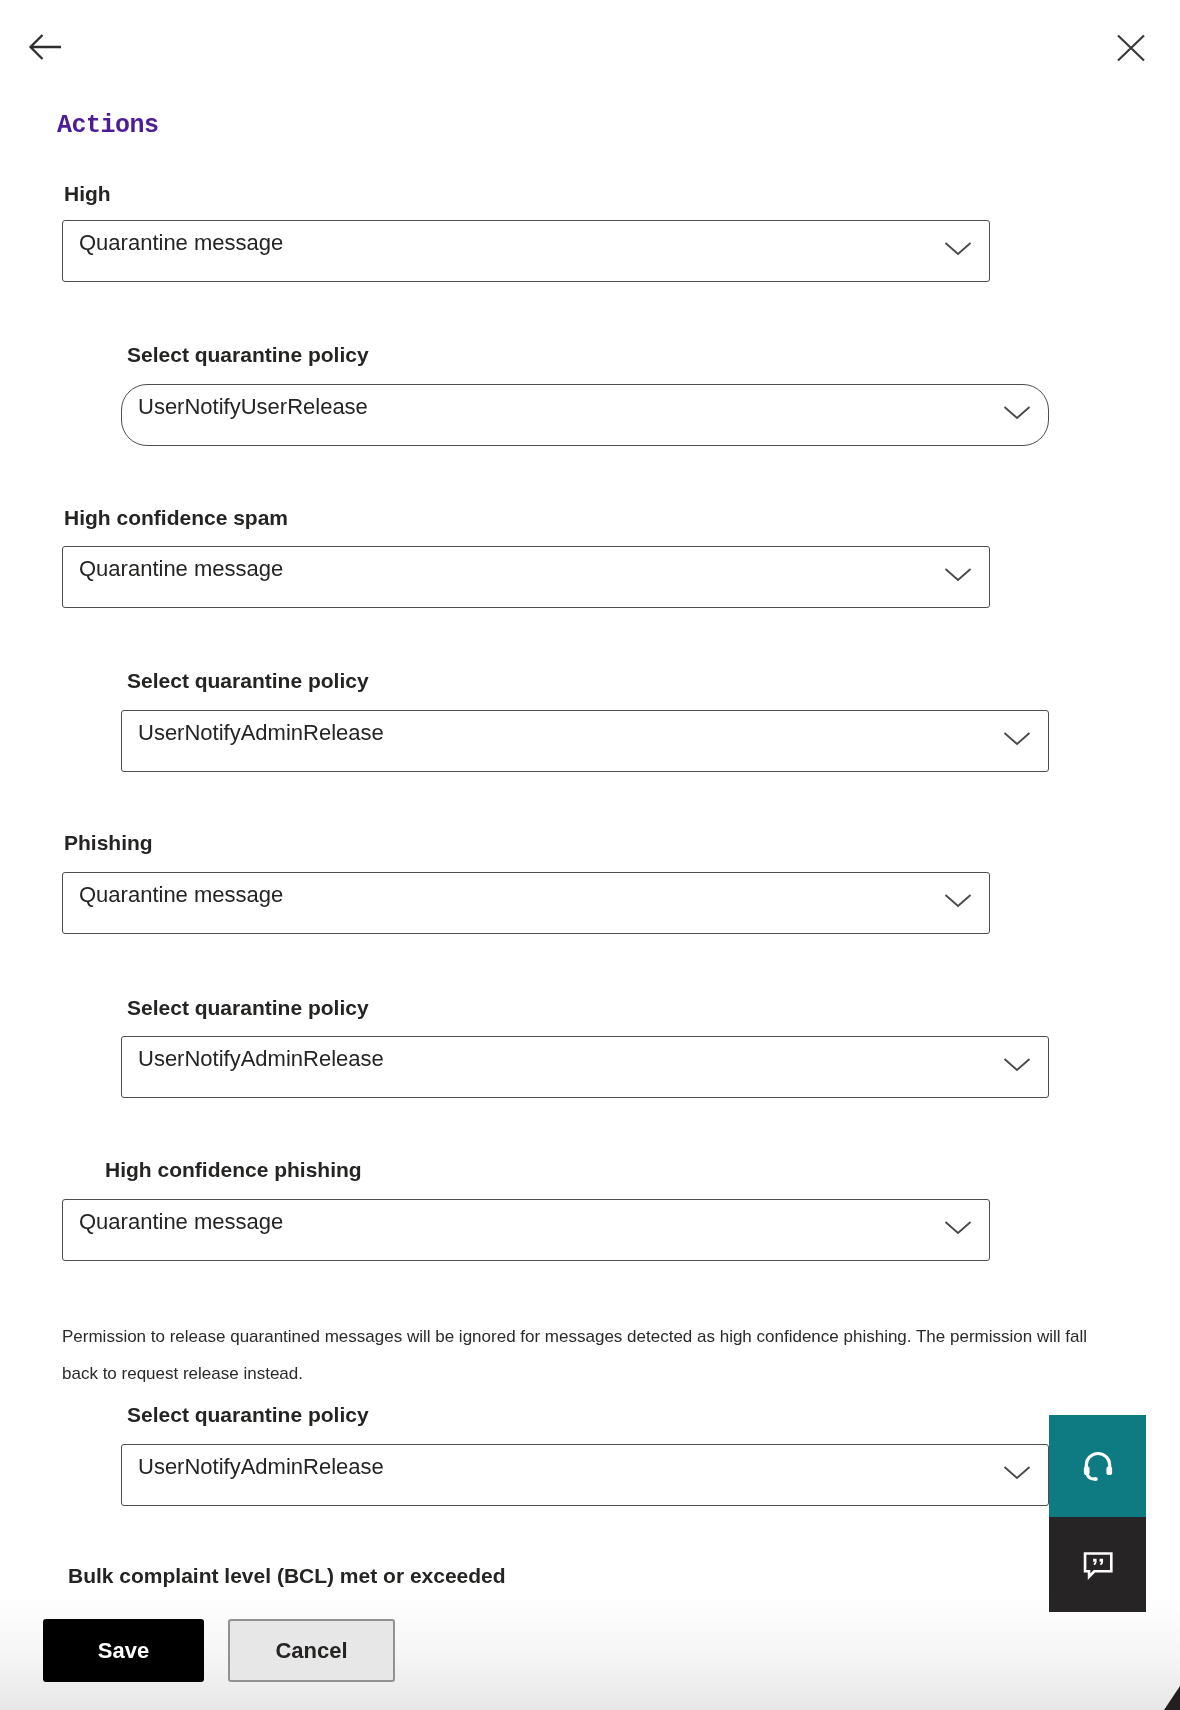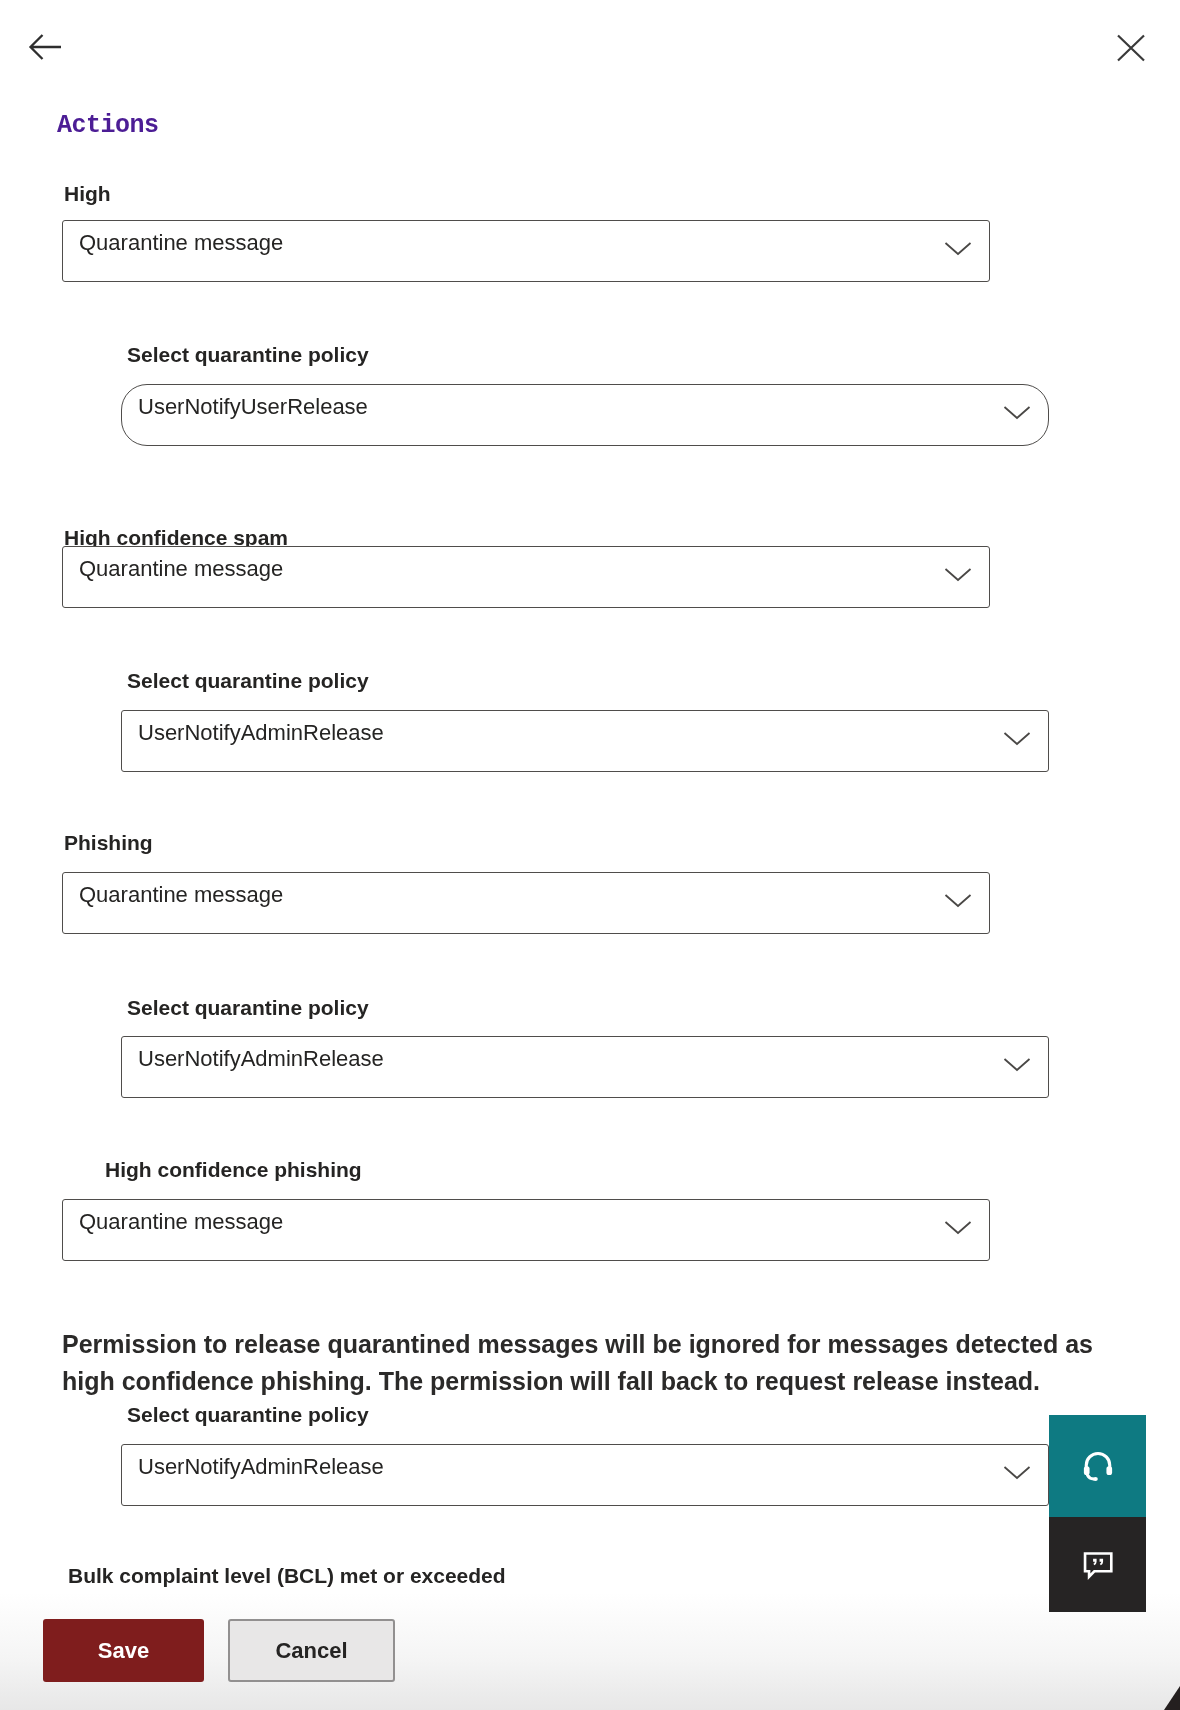--- a/index.html
+++ b/index.html
@@ -44,21 +44,21 @@
   }
   .select-value{
     font-size:22px;color:#252423;white-space:nowrap;overflow:hidden;
   }
   .select .chev{
     position:absolute;right:17px;top:50%;transform:translateY(-50%);
   }
   
   .note{
     position:absolute;left:62px;top:1301px;width:1062px;
-    font-size:25px;line-height:37px;color:#2b2a29;font-weight:700;
+    font-size:17px;line-height:37px;color:#2b2a29;font-weight:400;
   }
   
   .clip-wrap{
     position:absolute;left:68px;top:1564px;width:900px;height:30px;
     overflow:hidden;
   }
   .clip-wrap .field-label{position:static;}
   
   .footer-fade{
     position:absolute;left:0;top:1593px;width:1180px;height:117px;
@@ -67,21 +67,21 @@
   .btn{
     position:absolute;top:1619px;height:63px;
     border-radius:3px;
     font-family:"Liberation Sans", sans-serif;
     font-size:22px;font-weight:700;
     cursor:pointer;
     display:flex;align-items:center;justify-content:center;
   }
   .btn-save{
     left:43px;width:161px;
-    background:#7f1d1d;border:none;color:#ffffff;
+    background:#000000;border:none;color:#ffffff;
   }
   .btn-cancel{
     left:228px;width:167px;
     background:#e8e7e7;border:2px solid #929090;color:#252423;
   }
   
   .float-btn{
     position:absolute;left:1049px;width:97px;
     border:none;cursor:pointer;
     display:flex;align-items:center;justify-content:center;
@@ -133,21 +133,21 @@
   <div class="field-label" style="left:127px;top:343px;">Select quarantine policy</div>
   <div class="select" style="left:121px;top:384px;border-radius:26px;" role="combobox">
     <span class="select-value">UserNotifyUserRelease</span>
     <span class="chev">
       <svg width="28" height="15" viewBox="0 0 28 15" fill="none">
         <path d="M1.5 1.5 L14 12.5 L26.5 1.5" stroke="#4a4846" stroke-width="1.8" fill="none"></path>
       </svg>
     </span>
   </div>
 
-  <div class="field-label" style="left:64px;top:526px;">High confidence spam</div>
+  <div class="field-label" style="left:64px;top:506px;">High confidence spam</div>
   <div class="select" style="left:62px;top:546px;" role="combobox">
     <span class="select-value">Quarantine message</span>
     <span class="chev">
       <svg width="28" height="15" viewBox="0 0 28 15" fill="none">
         <path d="M1.5 1.5 L14 12.5 L26.5 1.5" stroke="#4a4846" stroke-width="1.8" fill="none"></path>
       </svg>
     </span>
   </div>
 
   <div class="field-label" style="left:127px;top:669px;">Select quarantine policy</div>

